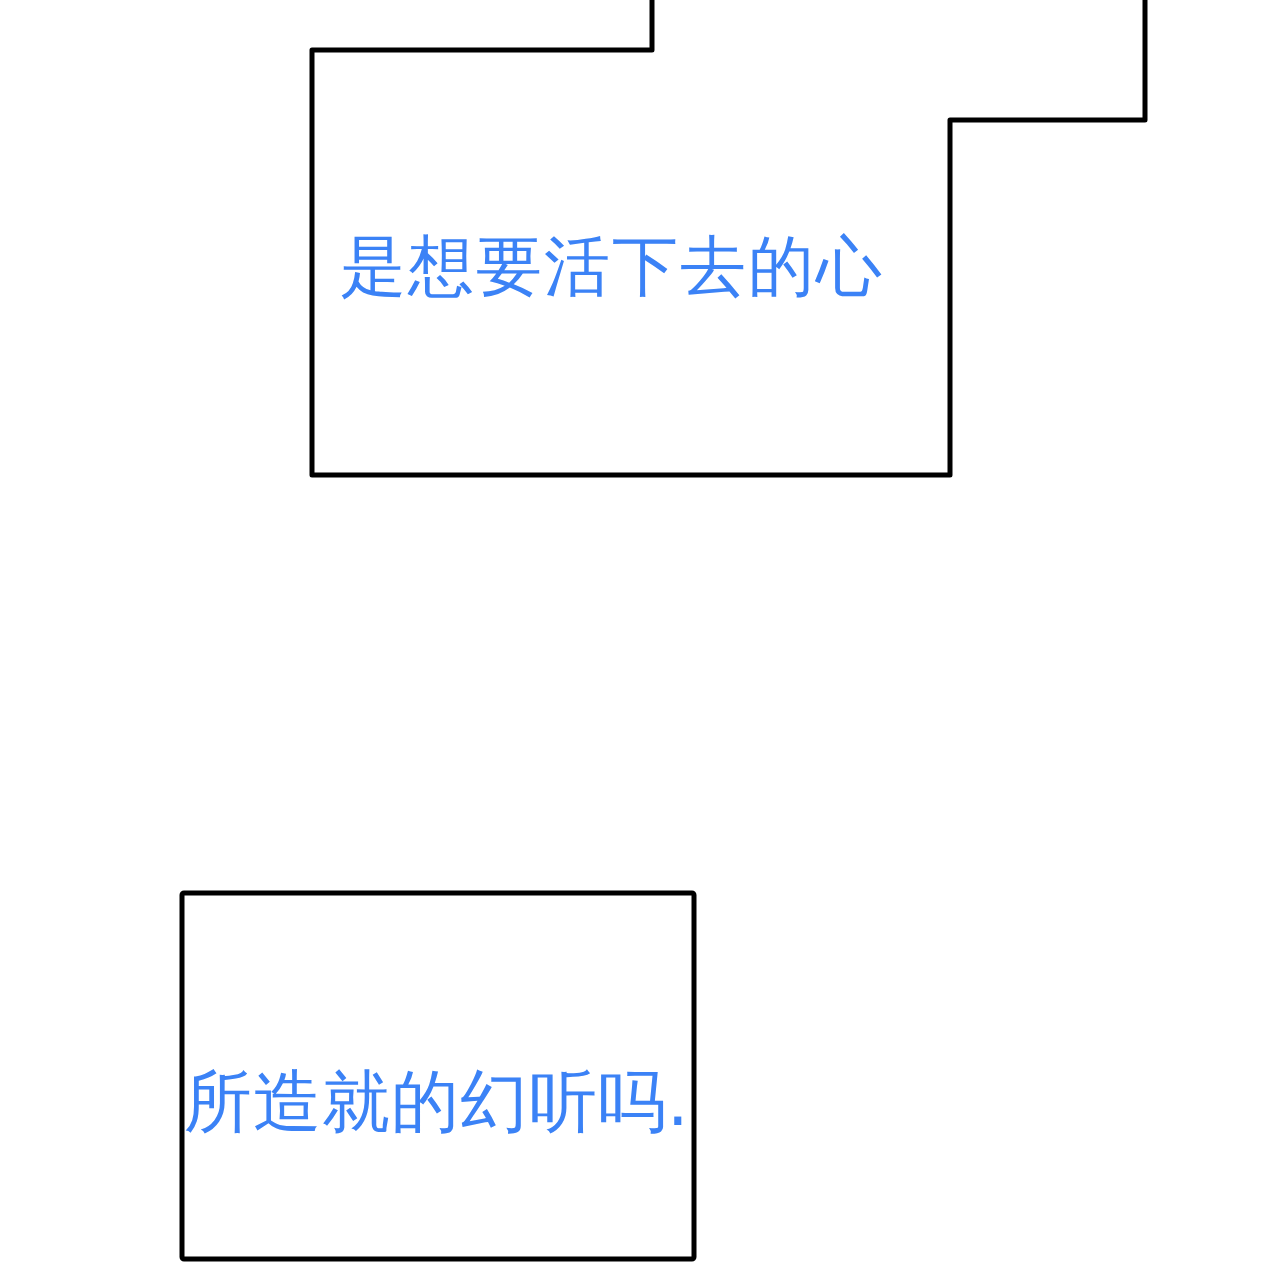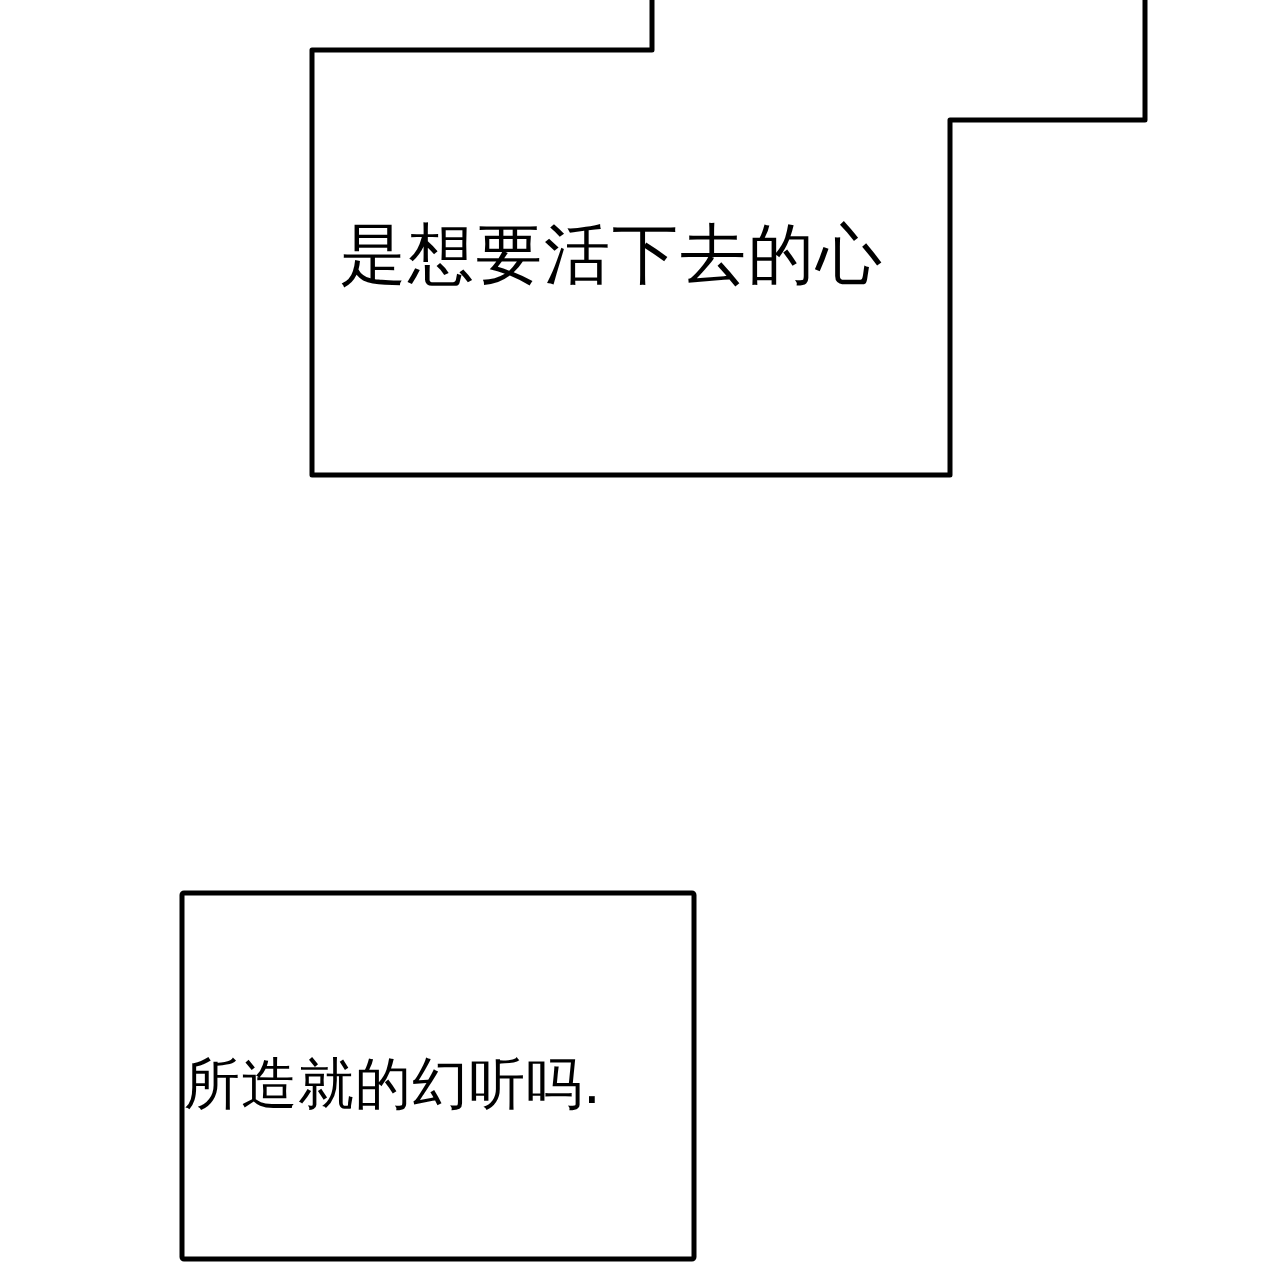--- a/index.html
+++ b/index.html
@@ -1,26 +1,27 @@
 <!DOCTYPE html>
 <html><head>
   <meta charset="utf-8">
   <style>
     html, body { margin: 0; padding: 0; background: #ffffff; }
     body { width: 1280px; height: 1280px; position: relative; overflow: hidden; }
     #panels { position: absolute; left: 0; top: 0; width: 1280px; height: 1280px; }
     .caption {
       position: absolute;
       font-family: "DejaVu Sans", "Liberation Sans", sans-serif;
-      color: #000000;
+      color: #3b82f6;
       white-space: nowrap;
       line-height: 1;
+      margin-top: 12px;
     }
     #caption-1 { left: 340px; top: 222px; font-size: 66px; letter-spacing: 2px; }
-    #caption-2 { left: 184px; top: 1056px; font-size: 56px; letter-spacing: 1px; }
+    #caption-2 { left: 184px; top: 1056px; font-size: 68px; letter-spacing: 1px; }
   </style>
 </head>
 <body>
 
 <svg id="panels" viewBox="0 0 1280 1280" xmlns="http://www.w3.org/2000/svg">
   <polyline points="652,-5 652,50 312,50 312,475 950,475 950,120 1145,120 1145,-5" fill="#ffffff" stroke="#000000" stroke-width="5" stroke-linejoin="round"></polyline>
   <rect x="182" y="893" width="512" height="366" rx="2" fill="#ffffff" stroke="#000000" stroke-width="5"></rect>
 </svg>
 
 <div id="caption-1" class="caption">是想要活下去的心</div>

